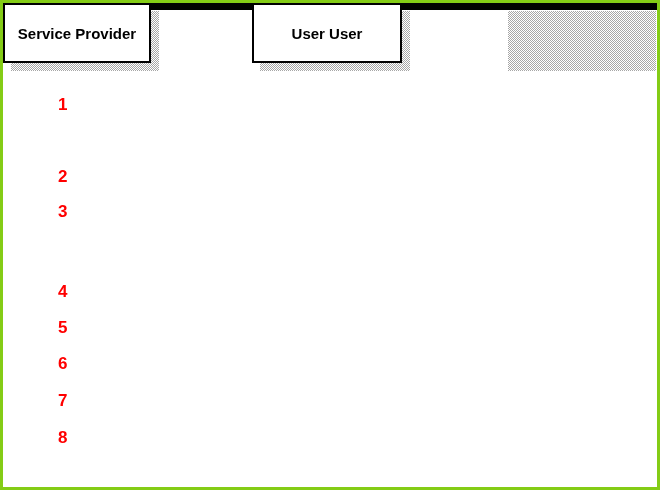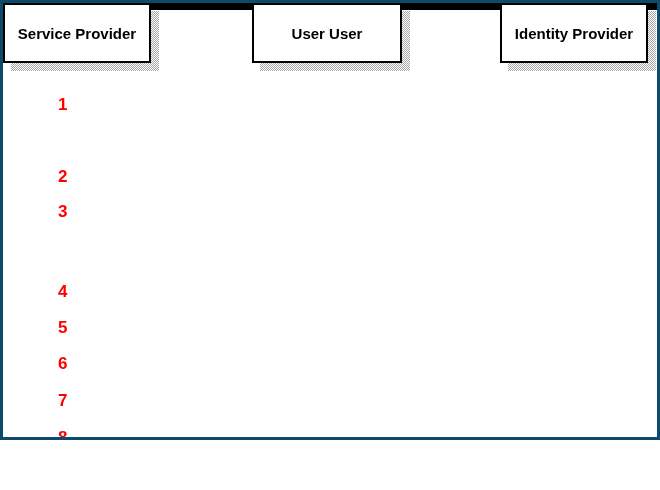--- a/index.html
+++ b/index.html
@@ -3,24 +3,24 @@
 <meta charset="utf-8">
 <style>
   html, body {
     margin: 0;
     padding: 0;
     background: #ffffff;
   }
   .frame {
     position: relative;
     width: 660px;
-    height: 440px;
+    height: 490px;
     box-sizing: border-box;
     background: #ffffff;
-    border: 3px solid #0c4a6e;
+    border: 3px solid #84cc16;
     overflow: hidden;
     font-family: "Liberation Sans", sans-serif;
   }
   
   .top-bar {
     position: absolute;
     left: 0;
     top: 0;
     width: 100%;
     height: 7px;
@@ -89,23 +89,20 @@
   <div class="shadow shadow-ip"></div>
 
   <div class="actor actor-sp">
     <span>Service Provider</span>
   </div>
 
   <div class="actor actor-ua">
     <span>User User</span>
   </div>
 
-  <div class="actor actor-ip">
-    <span>Identity Provider</span>
-  </div>
 
   <div class="step step-1">1</div>
   <div class="step step-2">2</div>
   <div class="step step-3">3</div>
   <div class="step step-4">4</div>
   <div class="step step-5">5</div>
   <div class="step step-6">6</div>
   <div class="step step-7">7</div>
   <div class="step step-8">8</div>
 

